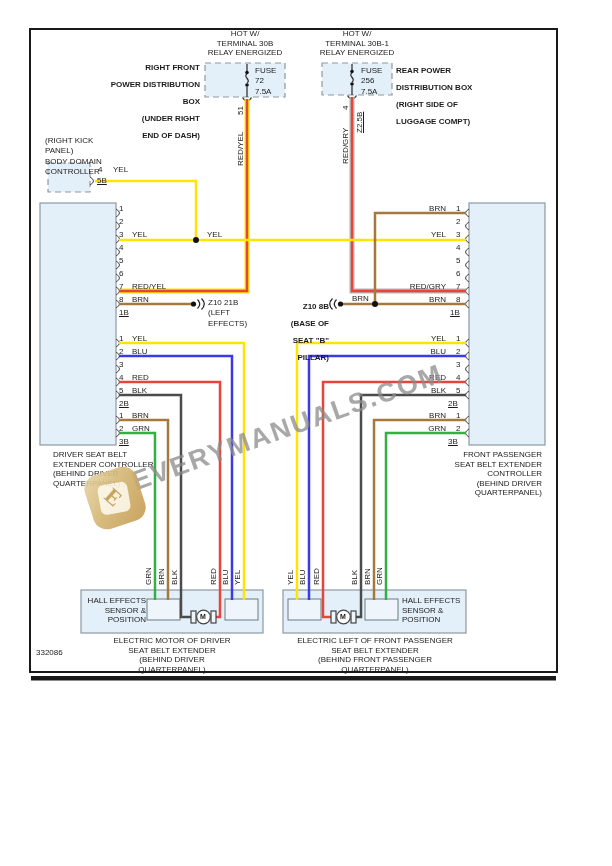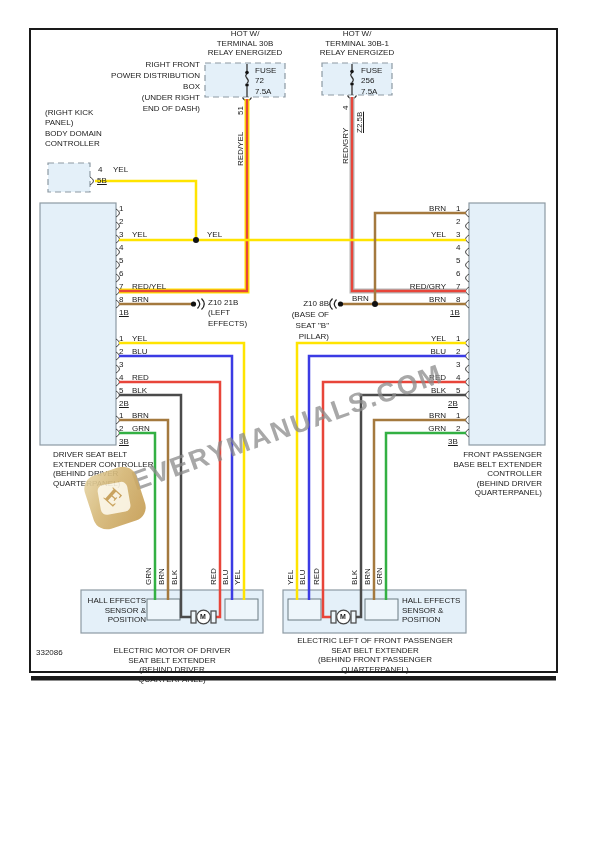--- a/index.html
+++ b/index.html
@@ -4,21 +4,21 @@
 <style>
   html,body{margin:0;padding:0;background:#fff;}
   #page{position:relative;width:612px;height:866px;background:#fff;overflow:hidden;
         font-family:"Liberation Sans",sans-serif;}
   svg{position:absolute;left:0;top:0;}
   .t{position:absolute;font-size:8px;line-height:9.6px;color:#1b1b1b;white-space:pre-line;z-index:5;}
   .c{text-align:center;}
   .r{text-align:right;}
   .u{text-decoration:underline;text-underline-offset:1px;}
   .lh10{line-height:10.4px;}
-  .lh11{line-height:11px;}
+  .lh11{line-height:17px;font-weight:bold;}
   .rot{transform:rotate(-90deg);transform-origin:0 0;white-space:nowrap;z-index:5;}
   .pin{position:absolute;font-size:8px;color:#1b1b1b;white-space:nowrap;z-index:5;}
   .mlabel{position:absolute;font-size:7px;font-weight:bold;color:#1b1b1b;z-index:5;}
   #watermark{position:absolute;left:128px;top:468px;font-size:27px;font-weight:bold;
      letter-spacing:2px;color:#8b8b8b;opacity:.75;transform:rotate(-19.5deg);
      transform-origin:0 0;white-space:nowrap;z-index:9;}
   #logo{position:absolute;left:88px;top:470px;width:54px;height:56px;border-radius:14px;
      background:linear-gradient(135deg,#e7d6a6 0%,#d4b573 45%,#c49a4e 100%);
      transform:rotate(-18deg);opacity:.9;z-index:9;}
   #logo .inner{position:absolute;left:11px;top:13px;width:30px;height:30px;border-radius:6px;
@@ -149,28 +149,32 @@
 END OF DASH)</div>
 <div class="t lh10" style="left:255px;top:66px;">FUSE
 72
 7.5A</div>
 <div class="t rot" style="left:236px;top:115px;">51</div>
 <div class="t rot" style="left:236px;top:166px;">RED/YEL</div>
 
 <div class="t c" style="left:302px;top:29px;width:110px;">HOT W/
 TERMINAL 30B-1
 RELAY ENERGIZED</div>
+<div class="t lh11" style="left:396px;top:62px;width:100px;">REAR POWER
+DISTRIBUTION BOX
+(RIGHT SIDE OF
+LUGGAGE COMPT)</div>
 <div class="t lh10" style="left:361px;top:66px;">FUSE
 256
 7.5A</div>
 <div class="t rot" style="left:341px;top:110px;">4</div>
 <div class="t rot u" style="left:355px;top:133px;">Z2.5B</div>
 <div class="t rot" style="left:341px;top:164px;">RED/GRY</div>
 
-<div class="t lh10" style="left:45px;top:108px;">(RIGHT KICK
+<div class="t lh10" style="left:45px;top:136px;">(RIGHT KICK
 PANEL)
 BODY DOMAIN
 CONTROLLER</div>
 <div class="pin" style="left:98px;top:165px;">4</div>
 <div class="pin" style="left:113px;top:165px;">YEL</div>
 <div class="pin u" style="left:97px;top:176px;">5B</div>
 
 <div class="pin" style="left:119px;top:204px;">1</div>
 <div class="pin" style="left:119px;top:217px;">2</div>
 <div class="pin" style="left:119px;top:230px;">3</div>
@@ -242,21 +246,21 @@
 <div class="pin" style="left:456px;top:386px;">5</div>
 <div class="pin u" style="left:448px;top:399px;">2B</div>
 
 <div class="pin r" style="left:396px;top:411px;width:50px;">BRN</div>
 <div class="pin" style="left:456px;top:411px;">1</div>
 <div class="pin r" style="left:396px;top:424px;width:50px;">GRN</div>
 <div class="pin" style="left:456px;top:424px;">2</div>
 <div class="pin u" style="left:448px;top:437px;">3B</div>
 
 <div class="t r" style="left:422px;top:450px;width:120px;">FRONT PASSENGER
-BASE BELT EXTENDER
+SEAT BELT EXTENDER
 CONTROLLER
 (BEHIND DRIVER
 QUARTERPANEL)</div>
 
 <div class="t rot" style="left:144px;top:585px;">GRN</div>
 <div class="t rot" style="left:157px;top:585px;">BRN</div>
 <div class="t rot" style="left:170px;top:585px;">BLK</div>
 <div class="t rot" style="left:209px;top:585px;">RED</div>
 <div class="t rot" style="left:221px;top:585px;">BLU</div>
 <div class="t rot" style="left:233px;top:585px;">YEL</div>
@@ -265,21 +269,21 @@
 <div class="t rot" style="left:298px;top:585px;">BLU</div>
 <div class="t rot" style="left:312px;top:585px;">RED</div>
 <div class="t rot" style="left:350px;top:585px;">BLK</div>
 <div class="t rot" style="left:363px;top:585px;">BRN</div>
 <div class="t rot" style="left:375px;top:585px;">GRN</div>
 
 <div class="t r" style="left:76px;top:596px;width:70px;">HALL EFFECTS
 SENSOR &amp;
 POSITION</div>
 <div class="mlabel" style="left:200px;top:612.5px;">M</div>
-<div class="t c" style="left:97px;top:636px;width:150px;margin-top:10px;">ELECTRIC MOTOR OF DRIVER
+<div class="t c" style="left:97px;top:636px;width:150px;">ELECTRIC MOTOR OF DRIVER
 SEAT BELT EXTENDER
 (BEHIND DRIVER
 QUARTERPANEL)</div>
 
 <div class="t" style="left:402px;top:596px;">HALL EFFECTS
 SENSOR &amp;
 POSITION</div>
 <div class="mlabel" style="left:340px;top:612.5px;">M</div>
 <div class="t c" style="left:270px;top:636px;width:210px;">ELECTRIC LEFT OF FRONT PASSENGER
 SEAT BELT EXTENDER

